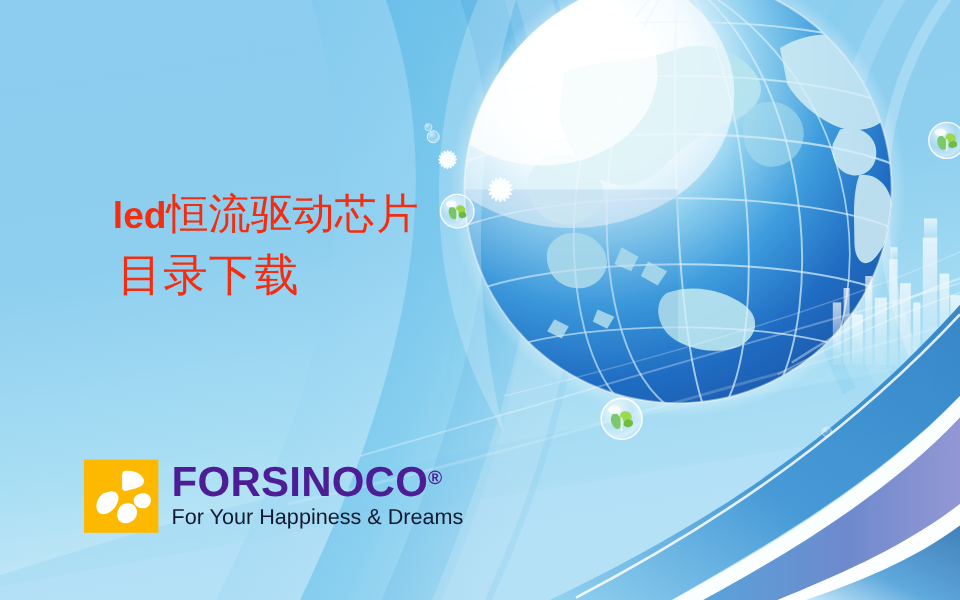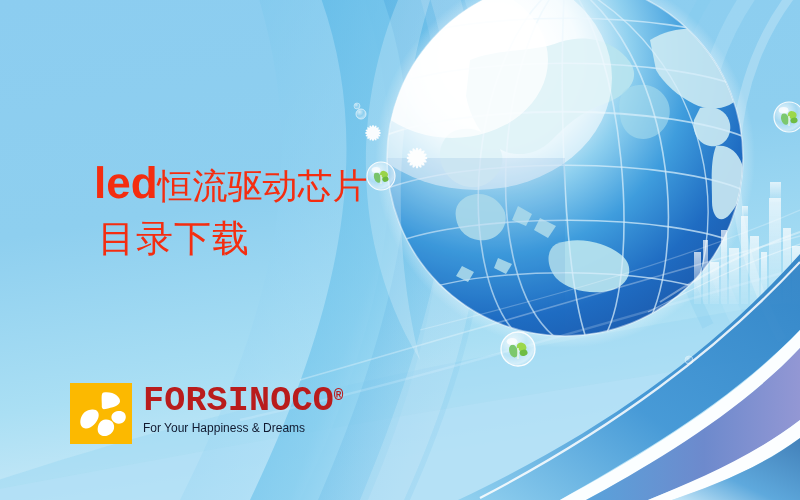--- a/index.html
+++ b/index.html
@@ -47,21 +47,21 @@
     text-rendering: geometricPrecision;
   }
   #headline-line-1 {
     font-size: 35px;
     letter-spacing: 0px;
     margin-left: 4px;
   }
   #headline-line-1 .latin {
     font-family: "Liberation Sans", "DejaVu Sans", sans-serif;
     font-weight: 700;
-    font-size: 44px;
+    font-size: 31px;
   }
   #headline-line-2 {
     font-size: 37px;
     margin-top: 14px;
     margin-left: 8px;
     letter-spacing: 1px;
   }
 
   
   #logo {
@@ -81,37 +81,37 @@
   }
   #logo-mark svg { display: block; }
   #logo-text {
     margin-left: 11px;
     padding-top: 2px;
     display: flex;
     flex-direction: column;
     align-items: flex-start;
   }
   #logo-wordmark {
-    font-family: Liberation Mono, monospace;
+    font-family: Liberation Sans, sans-serif;
     font-weight: 700;
     font-size: 35px;
     line-height: 0.96;
-    color: #b91c1c;
+    color: #4c1d95;
     letter-spacing: 0.2px;
     white-space: nowrap;
   }
   #logo-wordmark .reg {
     font-size: 16px;
     vertical-align: 10px;
     font-weight: 700;
   }
   #logo-tagline {
     font-family: "Liberation Sans", "DejaVu Sans", sans-serif;
     font-weight: 400;
-    font-size: 12px;
+    font-size: 18px;
     color: #111a30;
     letter-spacing: 0px;
     margin-top: 2px;
     white-space: nowrap;
   }
 </style>
 </head>
 <body>
 
 <div id="banner">

